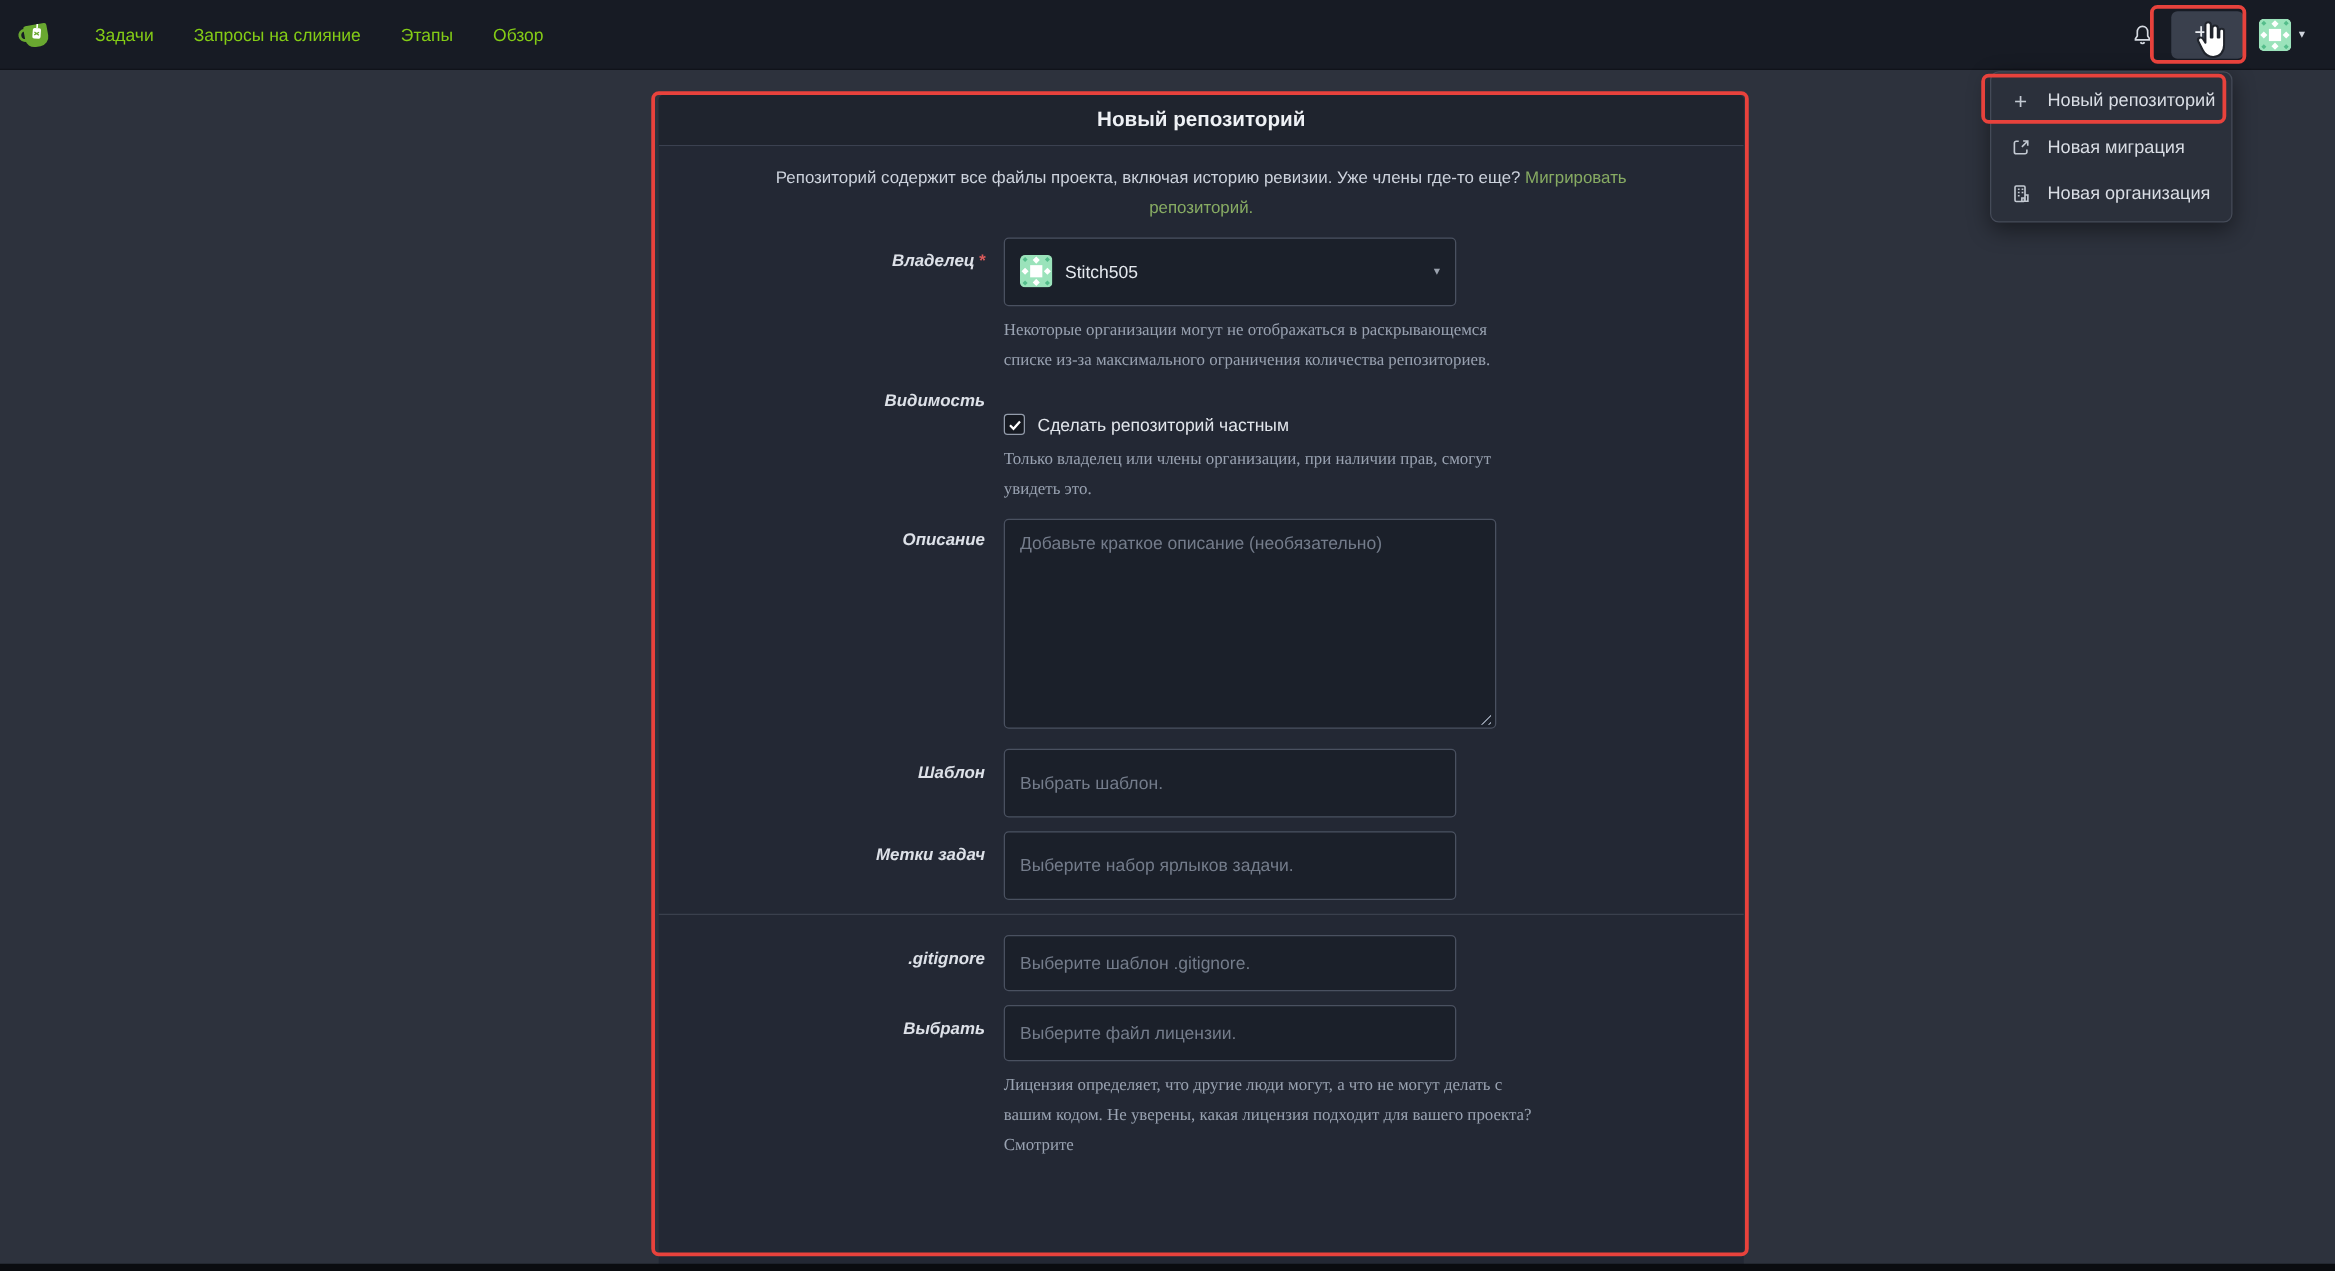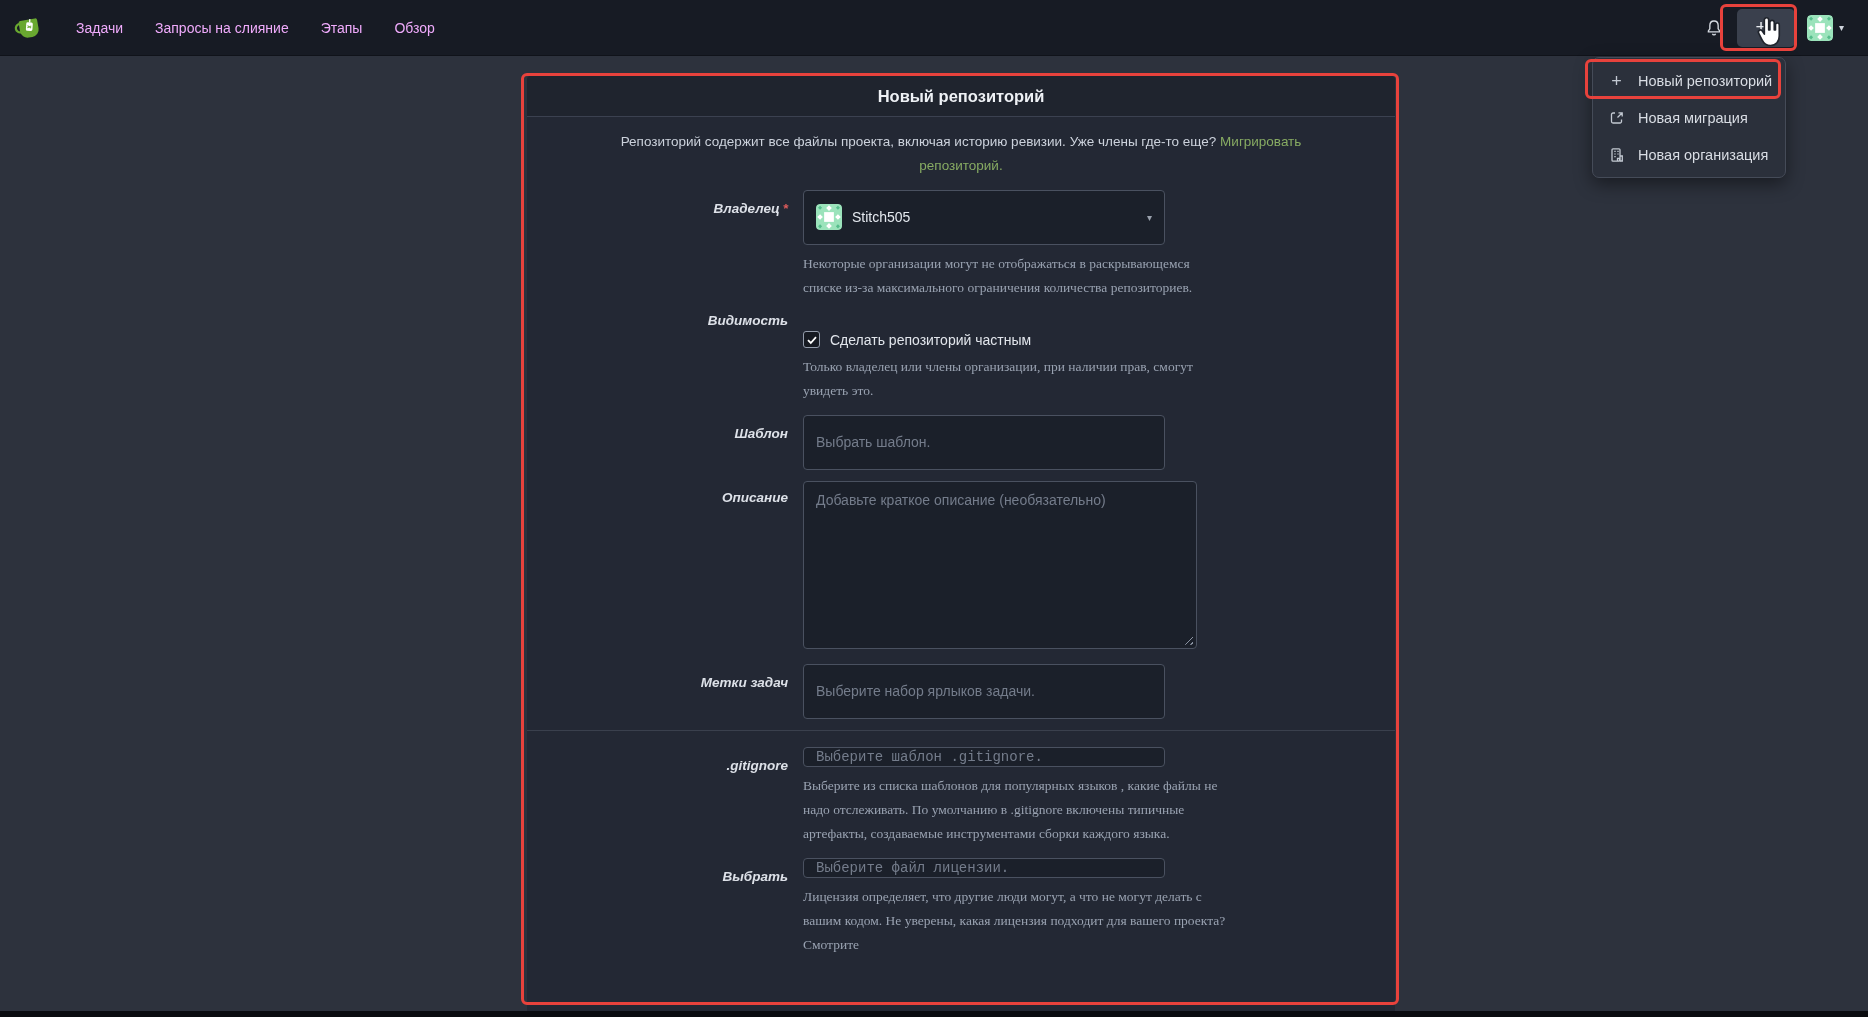--- a/index.html
+++ b/index.html
@@ -4,21 +4,21 @@
 <style>
   html,body{margin:0;padding:0;width:1868px;height:1017px;overflow:hidden;
     background:#2d323d;font-family:"Liberation Sans",sans-serif;}
   *{box-sizing:border-box;}
 
   
   .navbar{position:absolute;top:0;left:0;width:1868px;height:56px;background:#171b24;
     border-bottom:1px solid #10131a;display:flex;align-items:center;padding:0 24px 0 14px;z-index:5;}
   .logo{width:30px;height:30px;margin-right:32px;display:flex;align-items:center;justify-content:center;cursor:pointer;}
   .nav-links{display:flex;gap:32px;align-items:center;}
-  .nav-link{color:#f0abfc;font-size:14px;font-weight:500;cursor:pointer;white-space:nowrap;}
+  .nav-link{color:#84cc16;font-size:14px;font-weight:500;cursor:pointer;white-space:nowrap;}
   .nav-right{margin-left:auto;display:flex;align-items:center;}
   .bell{width:18px;height:18px;margin-right:14px;cursor:pointer;}
   .plus-btn{width:58px;height:38px;background:#3a404d;border-radius:5px;display:flex;
     align-items:center;justify-content:center;gap:5px;color:#e8ebf0;cursor:pointer;margin-right:12px;}
   .plus-glyph{font-size:19px;line-height:1;margin-top:-2px;}
   .caret{font-size:10px;color:#cfd4dc;line-height:1;}
   .avatar{width:26px;height:26px;border-radius:4px;overflow:hidden;cursor:pointer;}
   .user-caret{margin-left:6px;cursor:pointer;}
 
   
@@ -45,21 +45,21 @@
   .flabel{text-align:right;padding-right:15px;font-size:13.5px;font-weight:700;color:#dde1e8;font-style:italic;}
   .pt-select .flabel{padding-top:11px;}
   .pt-input  .flabel{padding-top:9px;}
   .pt-check  .flabel{padding-top:2px;}
   .pt-area   .flabel{padding-top:9px;}
   .req{color:#db5b5b;margin-left:3px;}
   .fhelp{margin-top:7px;max-width:424px;font-size:13.5px;line-height:1.8;color:#99a2b1;font-family:Liberation Serif, serif;}
 
   .select{width:362px;height:55px;background:#1b202a;border:1px solid #4a5160;border-radius:4px;
     display:flex;align-items:center;padding:0 12px;cursor:pointer;}
-  .select.small{height:20px;font-family:Liberation Mono, monospace;}
+  .select.small{height:45px;}
   .placeholder{color:#747c8b;font-size:14px;}
   .sel-caret{margin-left:auto;color:#9aa1ad;font-size:10px;}
   .owner-avatar{width:26px;height:26px;border-radius:3px;overflow:hidden;margin-right:10px;flex:0 0 26px;}
   .owner-name{color:#e5e9ef;font-size:14px;}
 
   .text-input{width:362px;height:34px;background:#1b202a;border:1px solid #4a5160;border-radius:4px;
     color:#e5e9ef;font-size:14px;padding:0 12px;outline:none;font-family:"Liberation Sans",sans-serif;}
 
   .checkbox-row{display:flex;align-items:center;gap:10px;padding-top:1px;margin-top:19px;}
   .checkbox{width:17px;height:17px;border:1px solid #939cab;border-radius:3px;background:#161a22;
@@ -191,55 +191,54 @@
             <svg width="12" height="12" viewBox="0 0 12 12">
               <path d="M2 6.2 L4.8 9 L10 3.2" fill="none" stroke="#ffffff" stroke-width="1.8"></path>
             </svg>
           </span>
           <span class="checkbox-label">Сделать репозиторий частным</span>
         </div>
         <div class="fhelp">Только владелец или члены организации, при наличии прав, смогут увидеть это.</div>
       </div>
     </div>
 
-    <div class="field pt-select">
-      <div class="flabel"><span>Шаблон</span></div>
-      <div>
-        <div class="select">
-          <span class="placeholder">Выбрать шаблон.</span>
-        </div>
-      </div>
-    </div>
-
     <div class="field pt-area">
       <div class="flabel"><span>Описание</span></div>
       <div class="ta-wrap">
         <textarea class="desc" placeholder="Добавьте краткое описание (необязательно)" style=""></textarea>
         <span class="resize-grip"></span>
       </div>
     </div>
 
     <div class="field pt-select">
+      <div class="flabel"><span>Шаблон</span></div>
+      <div>
+        <div class="select">
+          <span class="placeholder">Выбрать шаблон.</span>
+        </div>
+      </div>
+    </div>
+
+    <div class="field pt-select">
       <div class="flabel"><span>Метки задач</span></div>
       <div>
         <div class="select">
           <span class="placeholder">Выберите набор ярлыков задачи.</span>
         </div>
       </div>
     </div>
 
     <div class="divider"></div>
 
     <div class="field pt-select">
       <div class="flabel"><span>.gitignore</span></div>
       <div>
         <div class="select small">
           <span class="placeholder">Выберите шаблон .gitignore.</span>
         </div>
-        <div class="fhelp">Выберите из списка шаблонов для популярных языков , какие файлы не надо отслеживать. По умолчанию в .gitignore включены типичные артефакты, создаваемые инструментами сборки каждого языка.</div>
       </div>
     </div>
 
     <div class="field pt-select">
       <div class="flabel"><span>Выбрать</span></div>
       <div>
         <div class="select small">
           <span class="placeholder">Выберите файл лицензии.</span>
         </div>
         <div class="fhelp"><span>Лицензия определяет, что другие люди могут, а что не могут делать с вашим кодом. Не уверены, какая лицензия подходит для вашего проекта? Смотрите </span></div>

